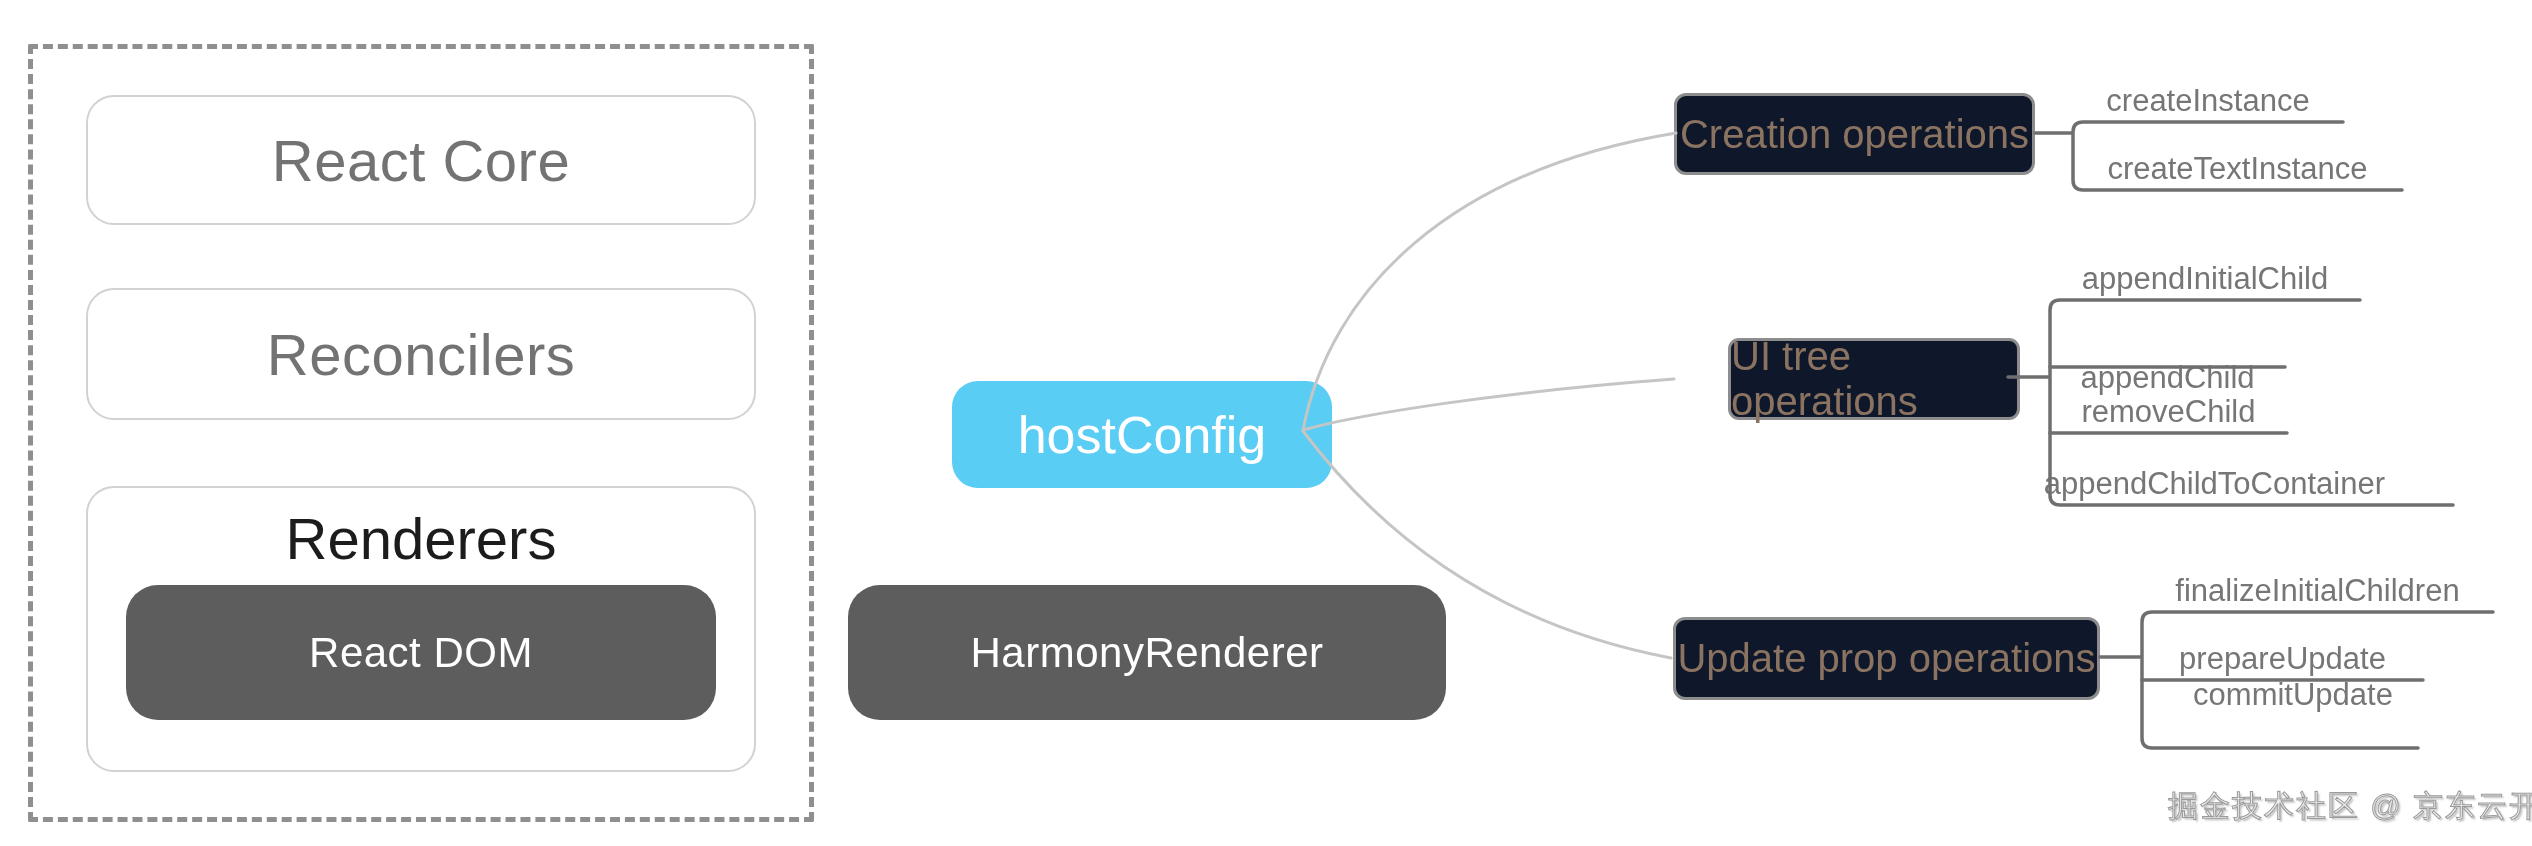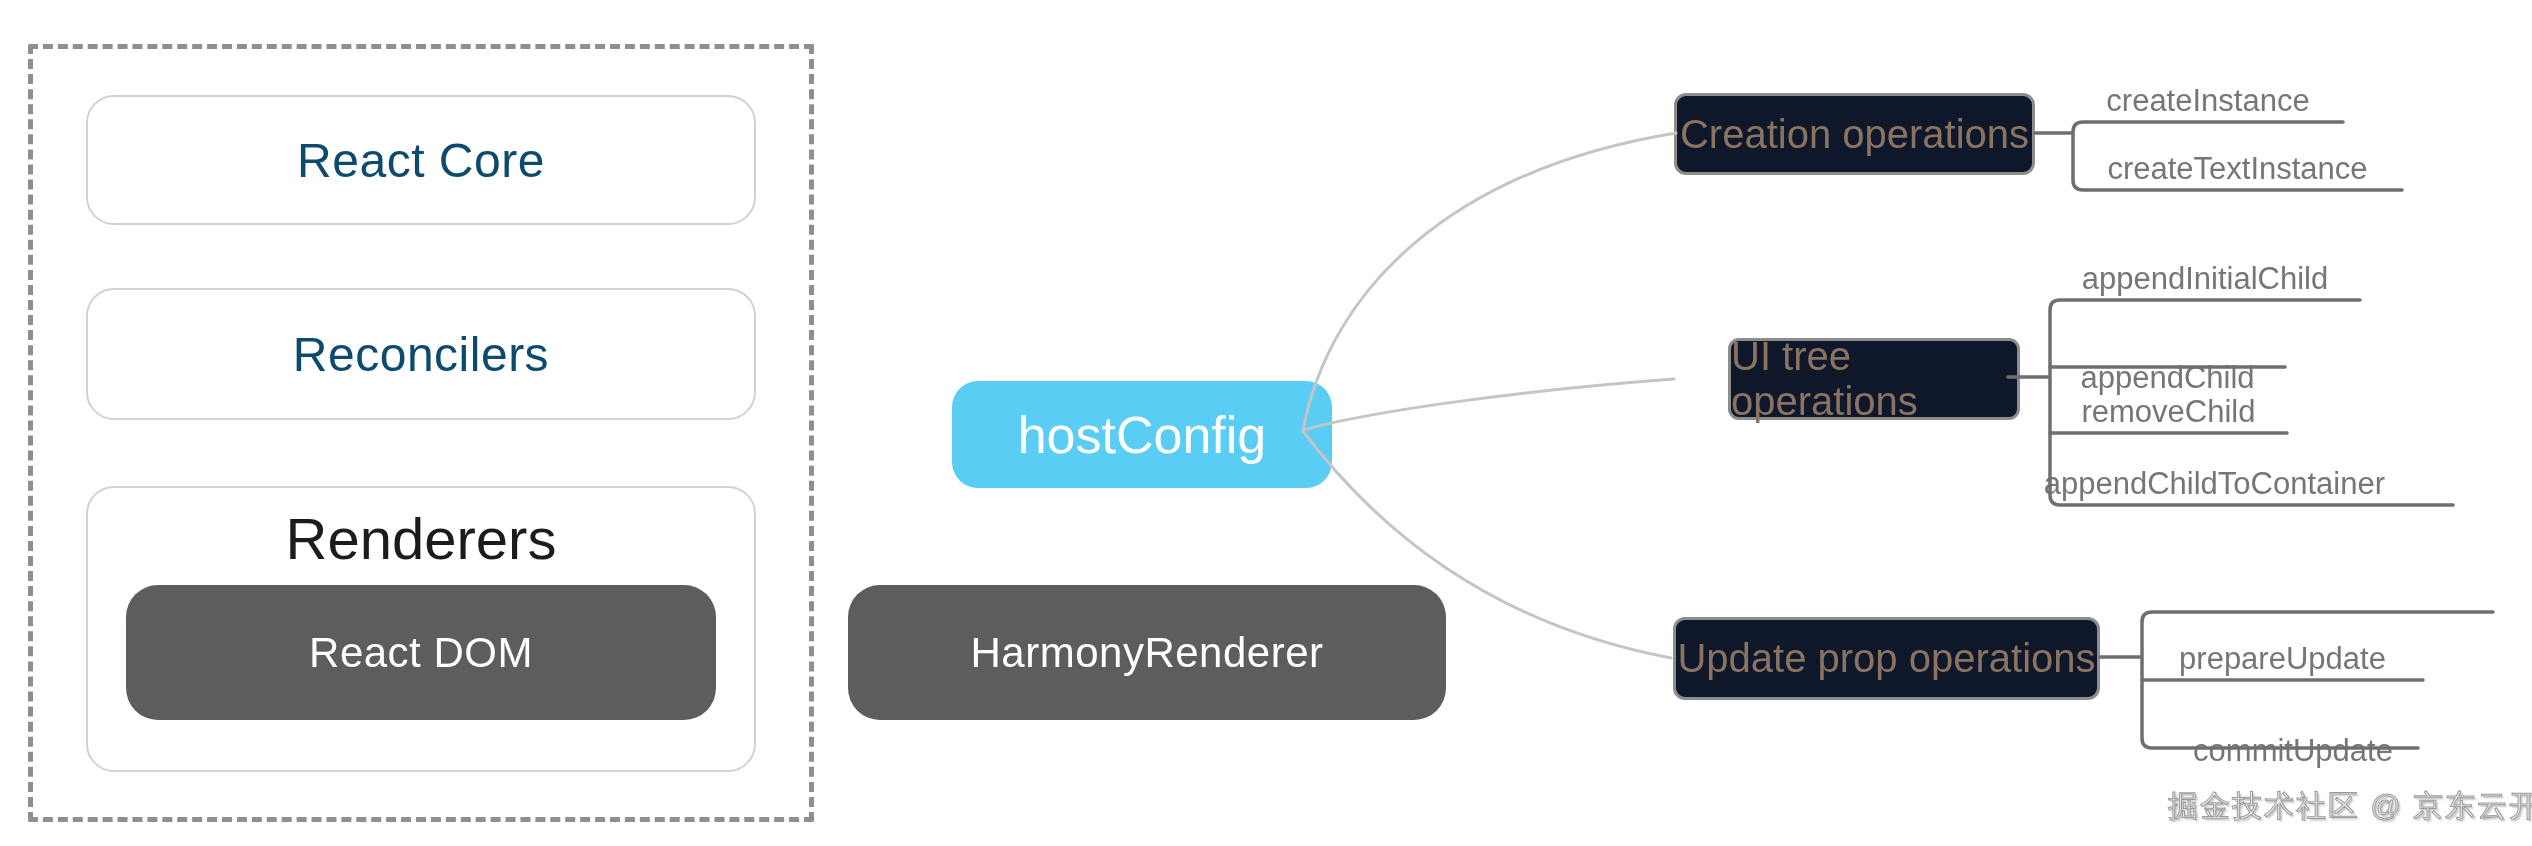--- a/index.html
+++ b/index.html
@@ -13,21 +13,21 @@
   .abs{position:absolute;box-sizing:border-box;}
   .flexc{display:flex;align-items:center;justify-content:center;}
 
   
   .dashed-panel{
     left:28px;top:44px;width:786px;height:778px;
     border:5px dashed #8f8f8f;border-radius:2px;background:transparent;
   }
   .box-light{
     border:2px solid #d2d2d2;border-radius:28px;background:#ffffff;
-    color:#0c4a6e;font-size:48px;letter-spacing:0.5px;
+    color:#737373;font-size:58px;letter-spacing:0.5px;
   }
   .box-dark{
     background:#5d5d5d;border-radius:32px;
     color:#ffffff;font-size:42px;letter-spacing:0.5px;
   }
   .renderers-label{
     left:86px;top:486px;width:670px;height:104px;
     color:#1c1c1c;font-size:58px;
   }
 
@@ -99,22 +99,23 @@
   </div>
 
   <div class="abs leaf" style="left:2073px;top:82px;width:270px;">createInstance</div>
   <div class="abs leaf" style="left:2073px;top:150px;width:329px;">createTextInstance</div>
 
   <div class="abs leaf" style="left:2050px;top:260px;width:310px;">appendInitialChild</div>
   <div class="abs leaf" style="left:2050px;top:327px;width:235px;margin-top:32px;">appendChild</div>
   <div class="abs leaf" style="left:2050px;top:393px;width:237px;">removeChild</div>
   <div class="abs leaf" style="left:1982px;top:465px;width:403px;text-align:right;">appendChildToContainer</div>
 
+  <div class="abs leaf" style="left:2142px;top:572px;width:351px;">finalizeInitialChildren</div>
   <div class="abs leaf" style="left:2142px;top:640px;width:281px;">prepareUpdate</div>
-  <div class="abs leaf" style="left:2142px;top:732px;width:276px;padding-left:26px;">commitUpdate</div>
+  <div class="abs leaf" style="left:2142px;top:676px;width:276px;padding-left:26px;">commitUpdate</div>
 
   <svg class="wires" width="2532" height="846" viewBox="0 0 2532 846">
 
     <g stroke="#c5c5c5" stroke-width="3" fill="none" stroke-linecap="round">
       <path d="M1303 430 C1330 290 1450 170 1676 133"></path>
       <path d="M1303 430 C1360 414 1500 392 1674 379"></path>
       <path d="M1303 431 C1370 520 1480 622 1671 658"></path>
     </g>
 
     <g stroke="#6f6f6f" stroke-width="3.5" fill="none" stroke-linecap="round">

